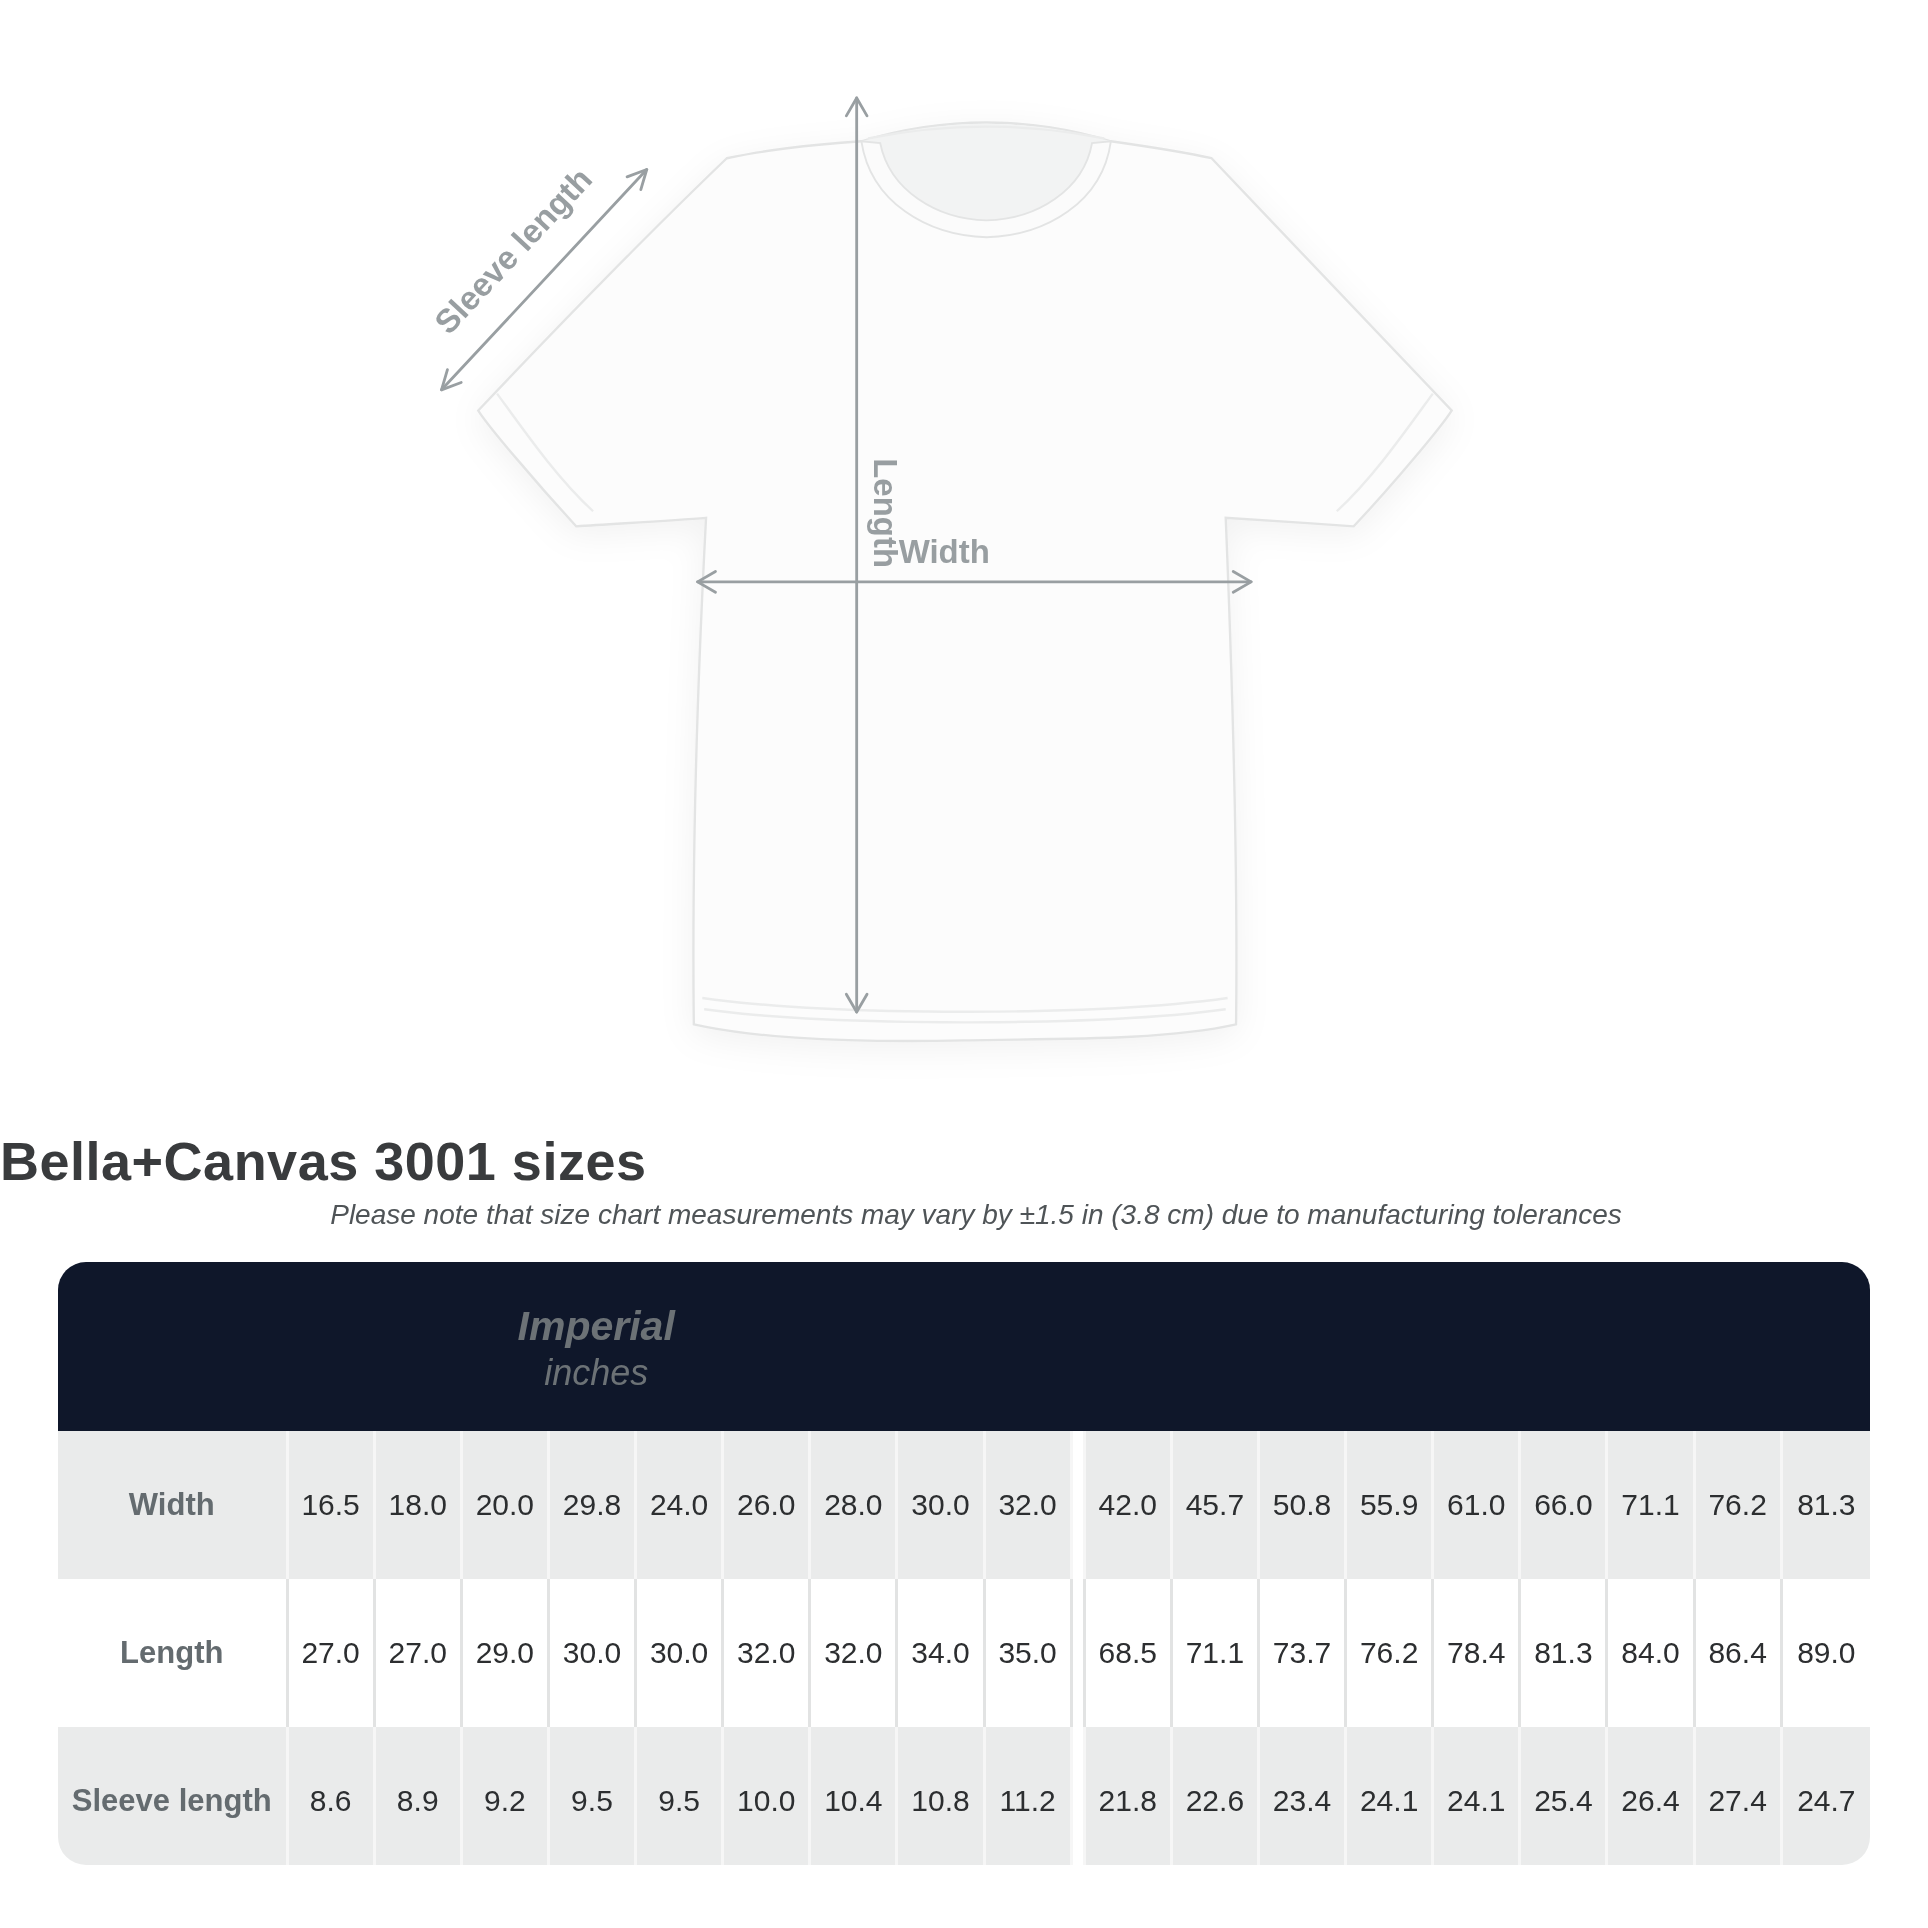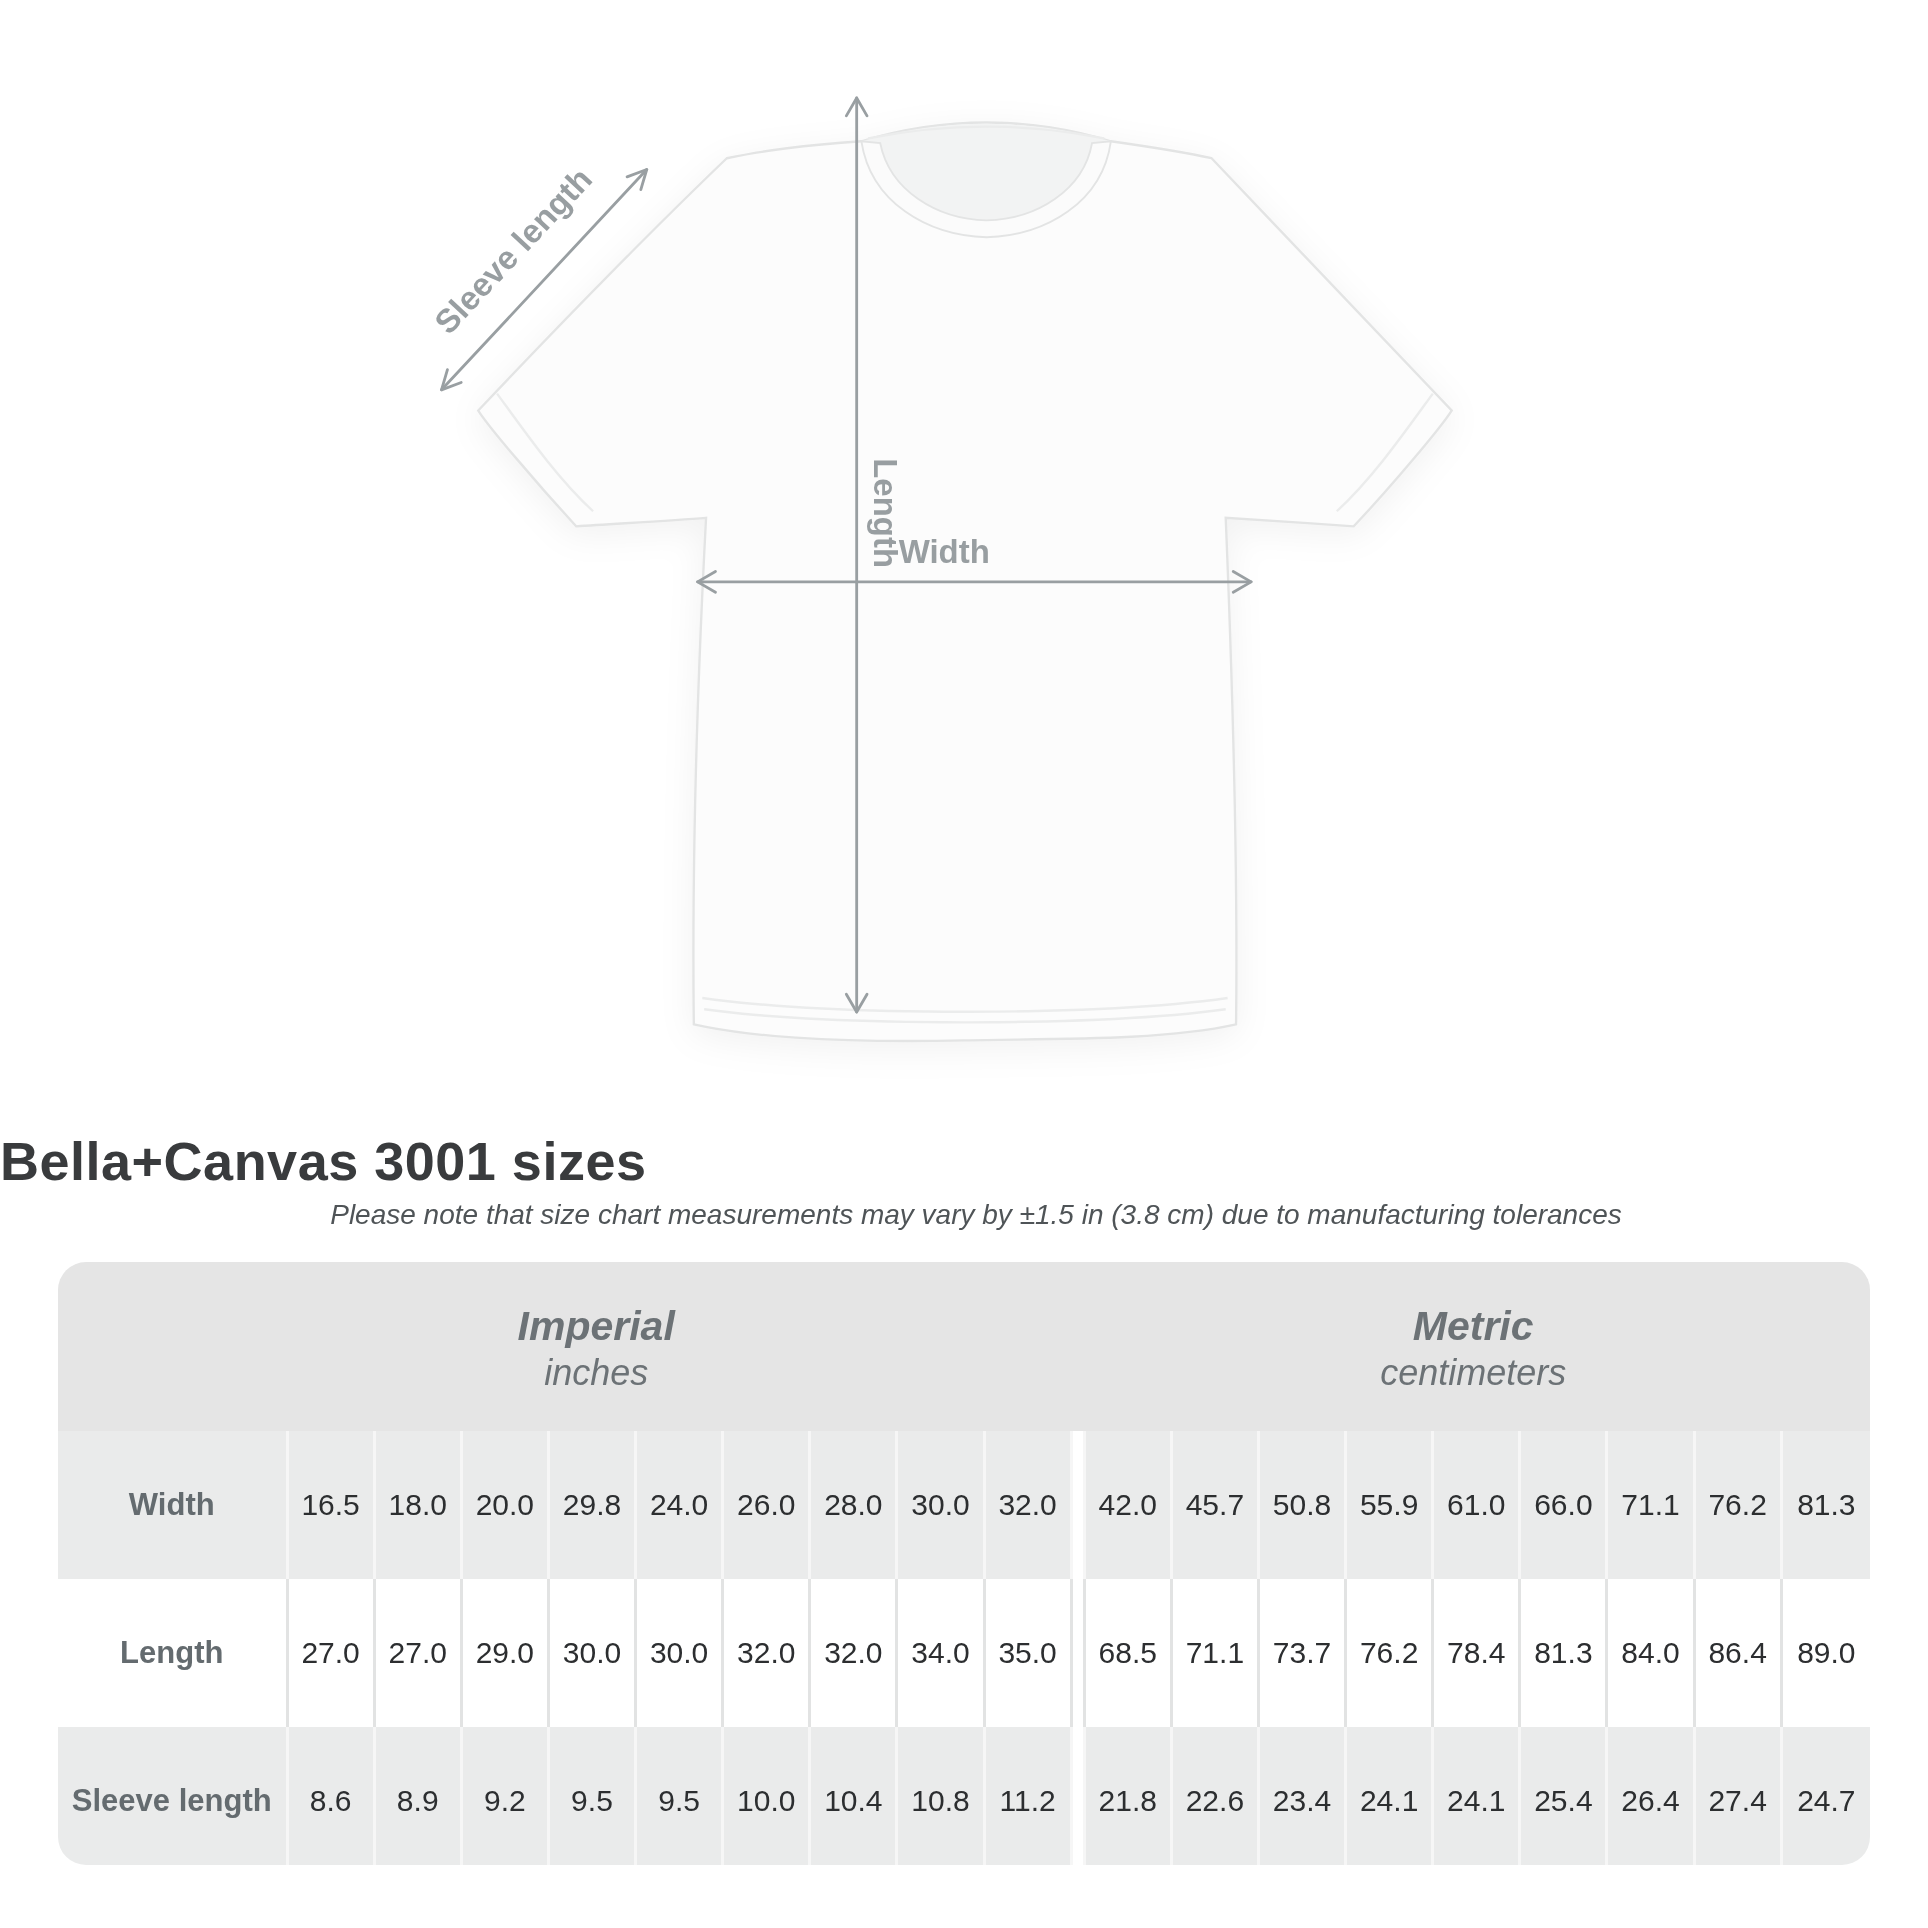--- a/index.html
+++ b/index.html
@@ -28,21 +28,21 @@
   .page-subtitle{
     position:absolute;top:1187px;left:0;width:100%;
     margin:12px;text-align:center;
     font-size:28px;font-style:italic;color:#4f5457;
   }
   
   .panel{
     position:absolute;left:58px;top:1262px;width:1812px;height:603px;
     border-radius:28px;overflow:hidden;background:#ffffff;
   }
-  .band{height:169px;background:#e5e5e5;display:flex;}
+  .band{height:169px;background:#0f172a;display:flex;}
   .group{display:flex;flex-direction:column;justify-content:center;align-items:center;
          box-sizing:border-box;padding-top:7.5px;}
   .group.imperial{width:56.2%;padding-left:58px;}
   .group.metric{flex:1;}
   .g-label{font-size:41px;font-weight:bold;font-style:italic;color:#6c7276;line-height:1.15;}
   .g-sub{font-size:36px;font-style:italic;color:#6c7276;line-height:1.3;}
   table.size-table{
     width:100%;height:444px;
     border-collapse:separate;border-spacing:0;table-layout:fixed;
   }
@@ -133,24 +133,20 @@
 </svg>
 
 <h1 class="page-title">Bella+Canvas 3001 sizes</h1>
 <p class="page-subtitle">Please note that size chart measurements may vary by ±1.5 in (3.8 cm) due to manufacturing tolerances</p>
 
 <div class="panel">
   <div class="band">
     <div class="group imperial">
       <div class="g-label">Imperial</div>
       <div class="g-sub">inches</div>
-    </div>
-    <div class="group metric">
-      <div class="g-label">Metric</div>
-      <div class="g-sub">centimeters</div>
     </div>
   </div>
 
   <table class="size-table">
     <colgroup>
       <col class="c-label">
       <col class="c-data">
         <col class="c-data">
         <col class="c-data">
         <col class="c-data">

